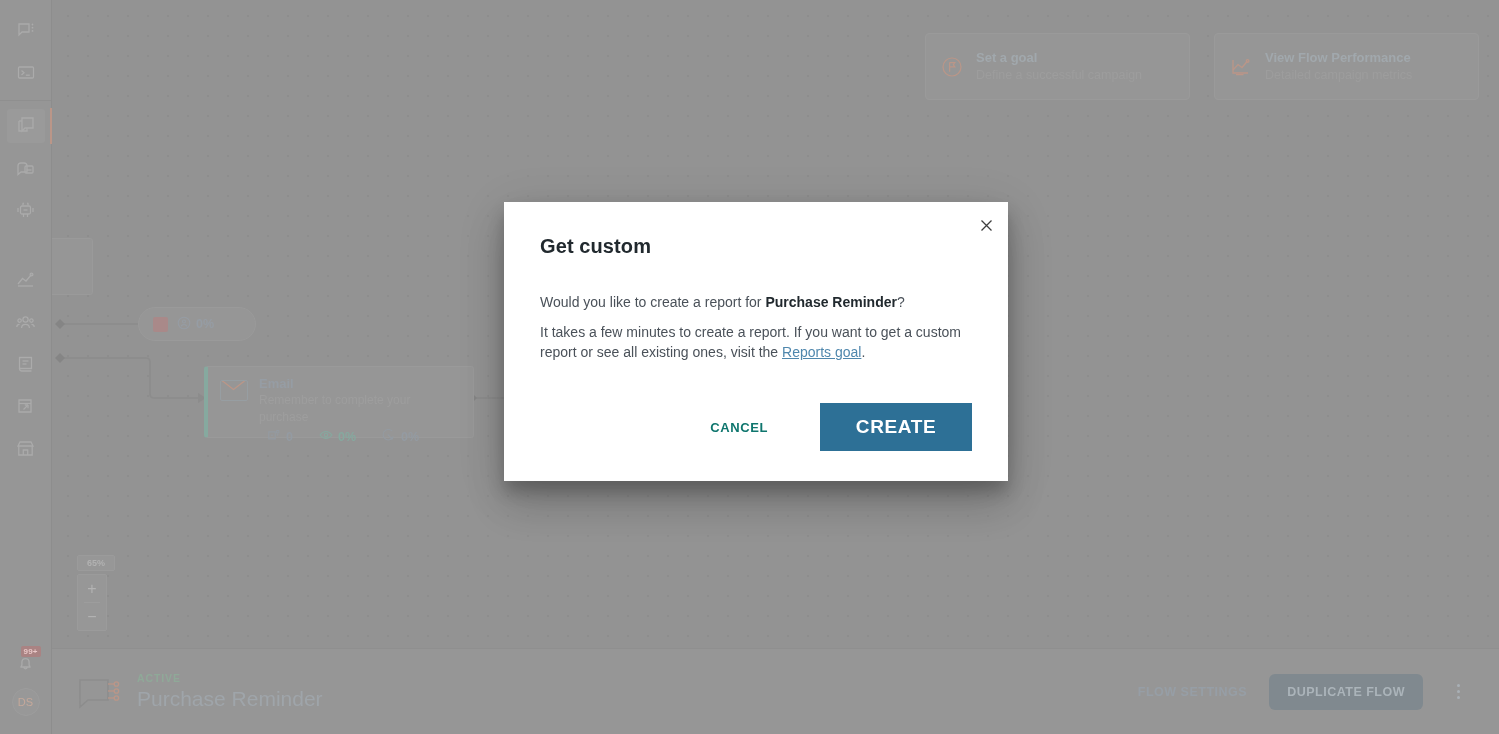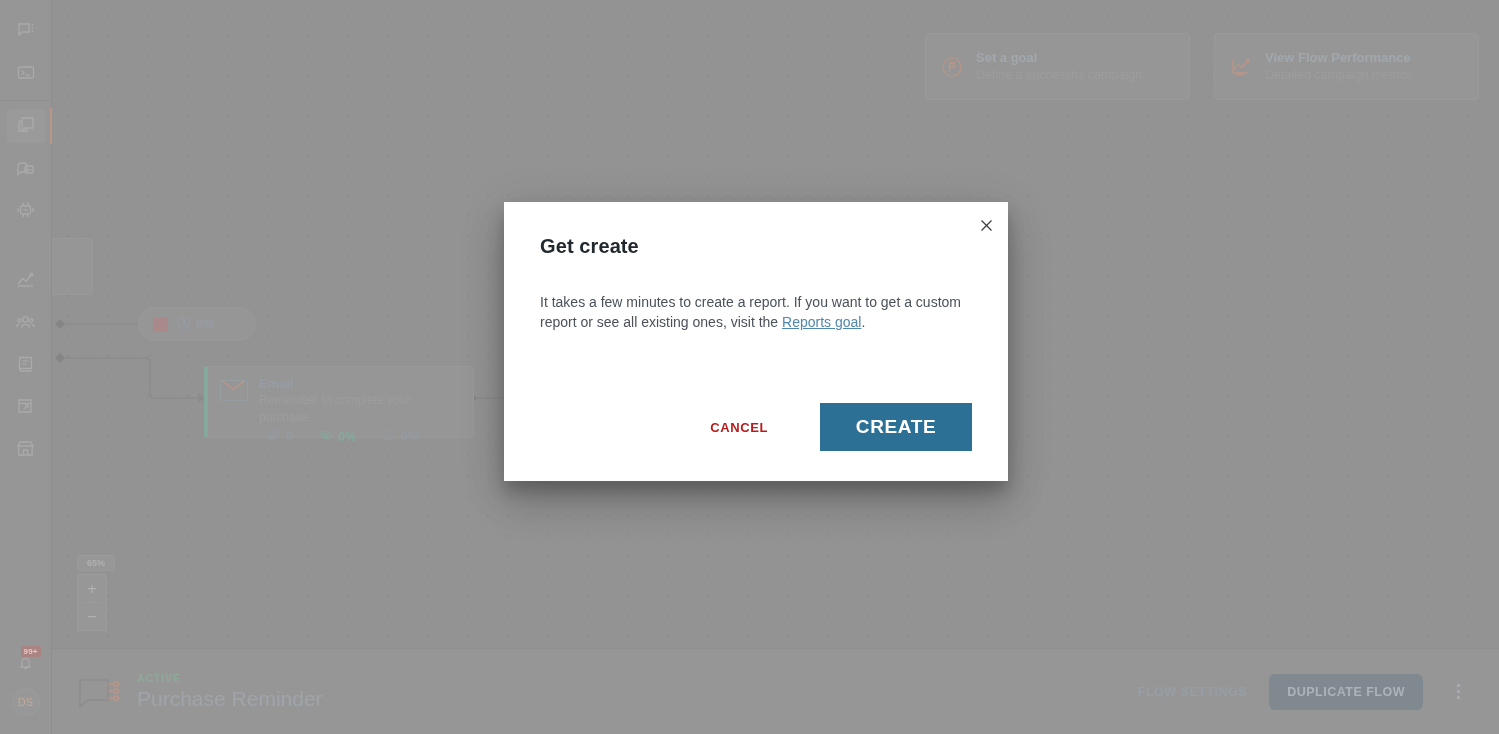--- a/index.html
+++ b/index.html
@@ -209,21 +209,21 @@
   .modal-body { padding: 34px 36px 0 36px; }
   .modal-p { color: #4a5159; font-size: 14px; line-height: 20px; }
   .modal-p + .modal-p { margin-top: 10px; }
   .modal-p b { color: #21292e; font-weight: bold; }
   .modal-link { color: #4f87ad; }
   .modal-actions {
     position: absolute; right: 36px; bottom: 30px;
     display: flex; align-items: center; gap: 0;
   }
   .btn-cancel {
-    color: #b91c1c; font-size: 13px; font-weight: bold;
+    color: #0f766e; font-size: 13px; font-weight: bold;
     letter-spacing: .6px; padding: 11px 22px;
     background: none; border: none; font-family: inherit;
   }
   .btn-create {
     background: #2d7096; color: #ffffff;
     font-size: 19px; font-weight: bold; letter-spacing: .6px;
     padding: 13px 0; width: 152px; text-align: center;
     border: none; font-family: inherit; margin-left: 30px;
   }
 </style>
@@ -519,23 +519,24 @@
 
   <div class="overlay"></div>
 
   <div class="modal">
     <div class="modal-close">
       <svg width="13" height="13" viewBox="0 0 13 13" stroke="#3f3f3f" stroke-width="1.3">
         <path d="M1.5 1.5 L11.5 11.5 M11.5 1.5 L1.5 11.5"></path>
       </svg>
     </div>
 
-    <div class="modal-title">Get create</div>
+    <div class="modal-title">Get custom</div>
 
     <div class="modal-body">
+      <p class="modal-p"><span>Would you like to create a report for </span><b>Purchase Reminder</b><span>?</span></p>
       <p class="modal-p"><span>It takes a few minutes to create a report. If you want to get a custom report or see all existing ones, visit the </span><a class="modal-link" href="#">Reports goal</a><span>.</span></p>
     </div>
 
     <div class="modal-actions">
       <button class="btn-cancel">CANCEL</button>
       <button class="btn-create">CREATE</button>
     </div>
   </div>
 
 </div>

